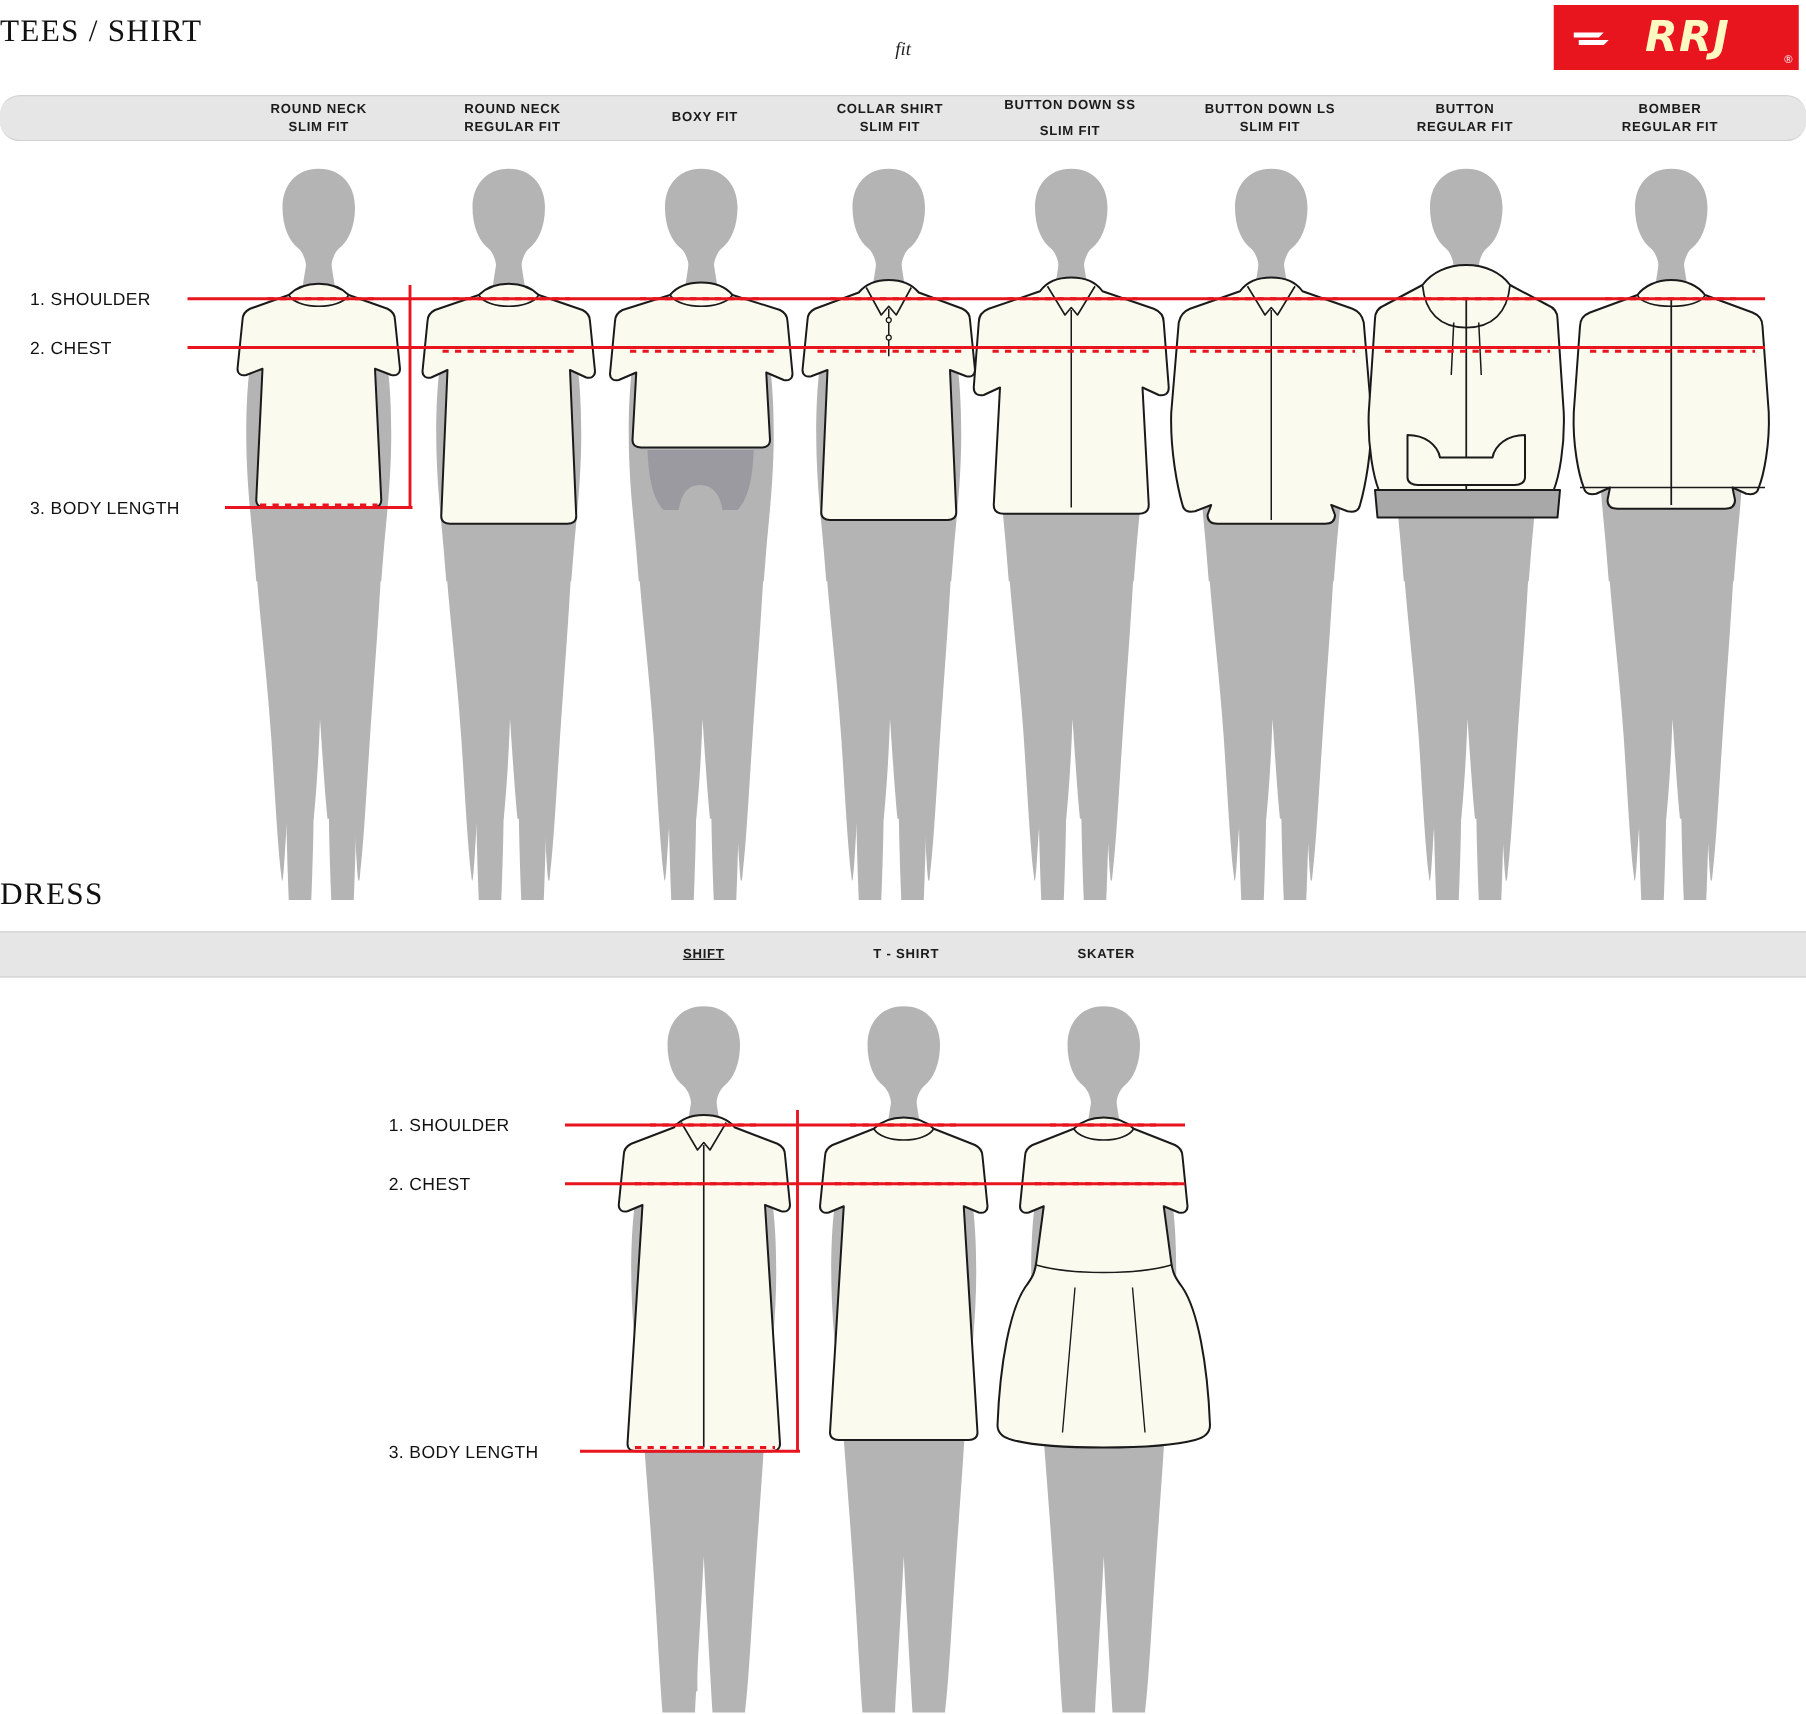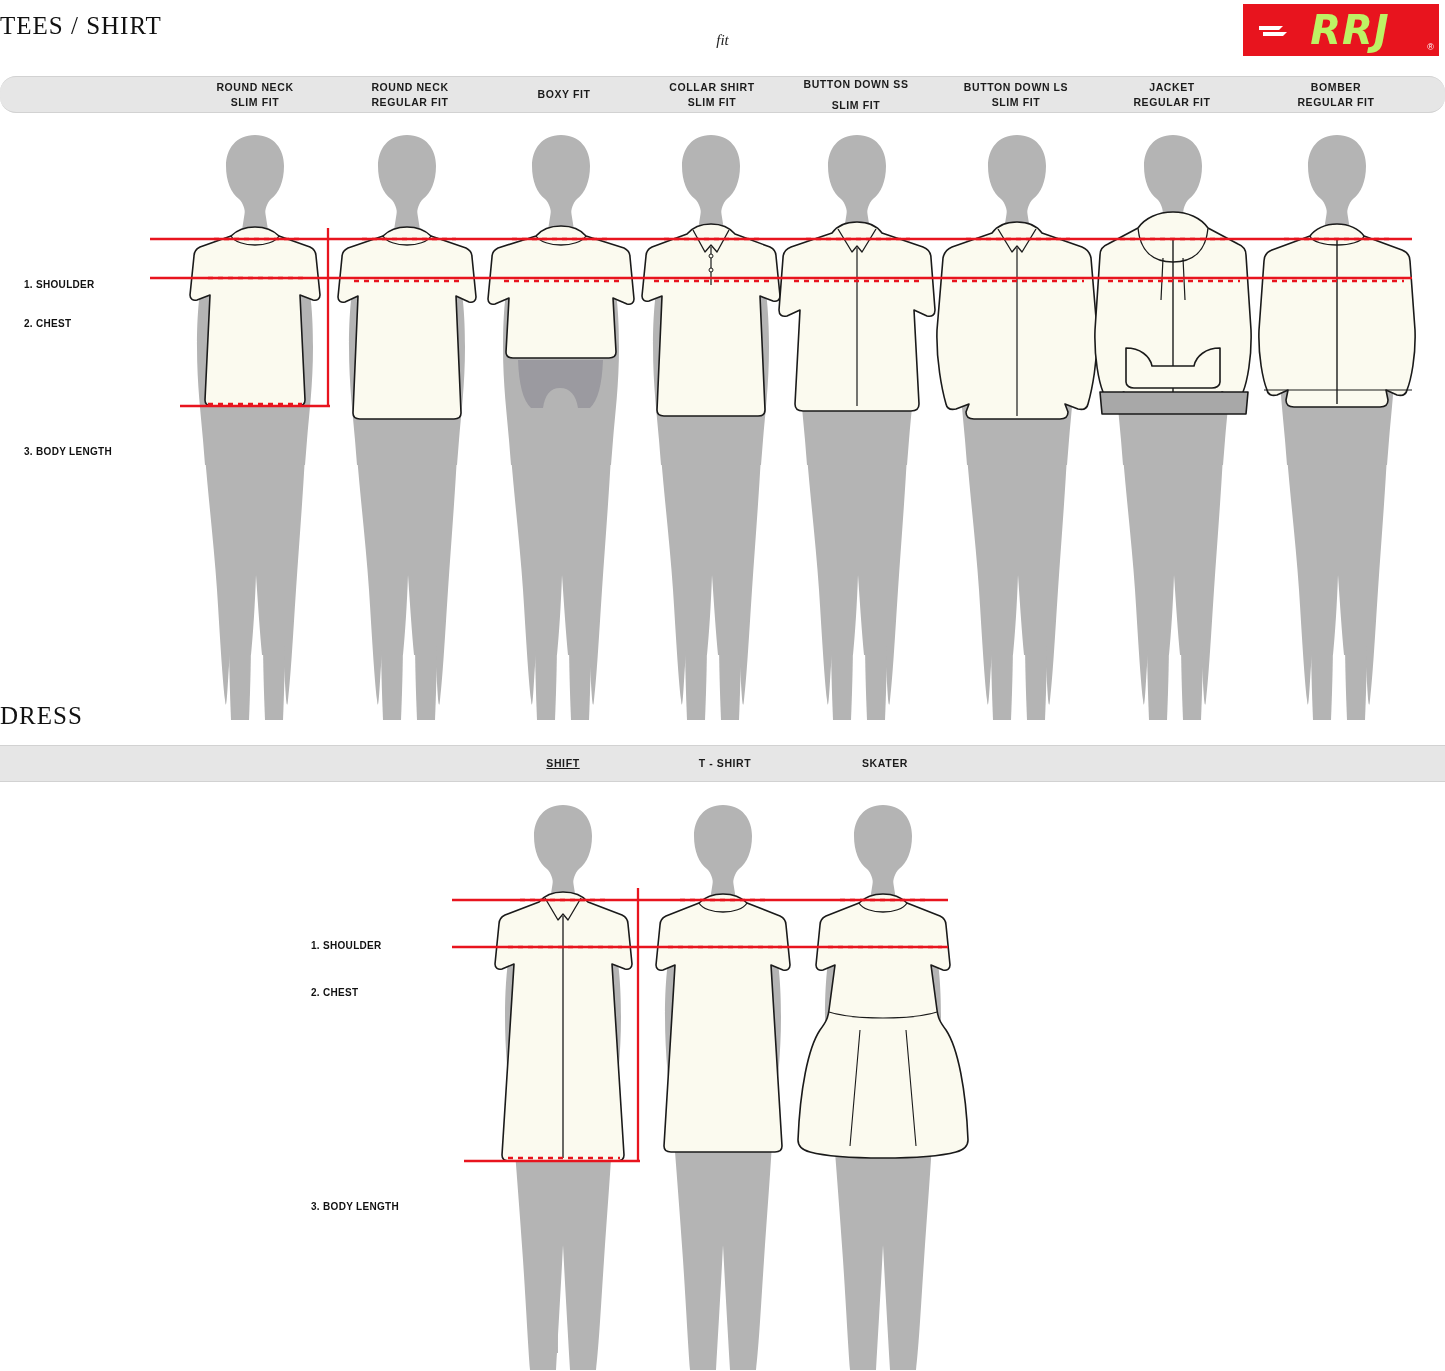--- a/index.html
+++ b/index.html
@@ -20,25 +20,25 @@
   .logo-box {
     position: absolute;
     top: 4px; right: 6px;
     width: 196px; height: 52px;
     background: #e8141e;
     display: flex;
     align-items: center;
     justify-content: center;
   }
   .logo-text {
-    color: #bef264;
+    color: #fef9c3;
     font-family: "DejaVu Sans", sans-serif;
     font-weight: bold;
     font-style: italic;
-    font-size: 40px;
+    font-size: 34px;
     letter-spacing: 1px;
     line-height: 1;
     padding-left: 18px;
   }
   .logo-swoosh {
     position: absolute;
     left: 14px; top: 16px;
     width: 38px; height: 20px;
   }
   .logo-reg {
@@ -89,26 +89,25 @@
     font-weight: bold;
     letter-spacing: 0.6px;
     color: #1b1b1b;
     text-align: center;
     line-height: 1.35;
   }
 
   
   .meas-label {
     position: absolute;
-    font-size: 10px;
-    font-weight: bold;
+    font-size: 14px;
+    font-weight: normal;
     color: #111;
     letter-spacing: 0.3px;
     white-space: nowrap;
-    margin-top: 48px;
   }
 
   svg { display: block; }
   .ovl { position: absolute; left: 0; top: 0; pointer-events: none; }
 </style>
 </head>
 <body>
 
 <div id="page">
 
@@ -143,21 +142,21 @@
     </div>
     <div class="band-cell" style="left:752px;  width:208px;justify-content:space-between;">
       <span>BUTTON DOWN SS</span>
       <span>SLIM FIT</span>
     </div>
     <div class="band-cell" style="left:912px;  width:208px;">
       <span>BUTTON DOWN LS</span>
       <span>SLIM FIT</span>
     </div>
     <div class="band-cell" style="left:1068px; width:208px;">
-      <span>JACKET</span>
+      <span>BUTTON</span>
       <span>REGULAR FIT</span>
     </div>
     <div class="band-cell" style="left:1232px; width:208px;">
       <span>BOMBER</span>
       <span>REGULAR FIT</span>
     </div>
   </div>
 
   <svg class="ovl" width="1445" height="1371" viewBox="0 0 1445 1371">
     <defs>

